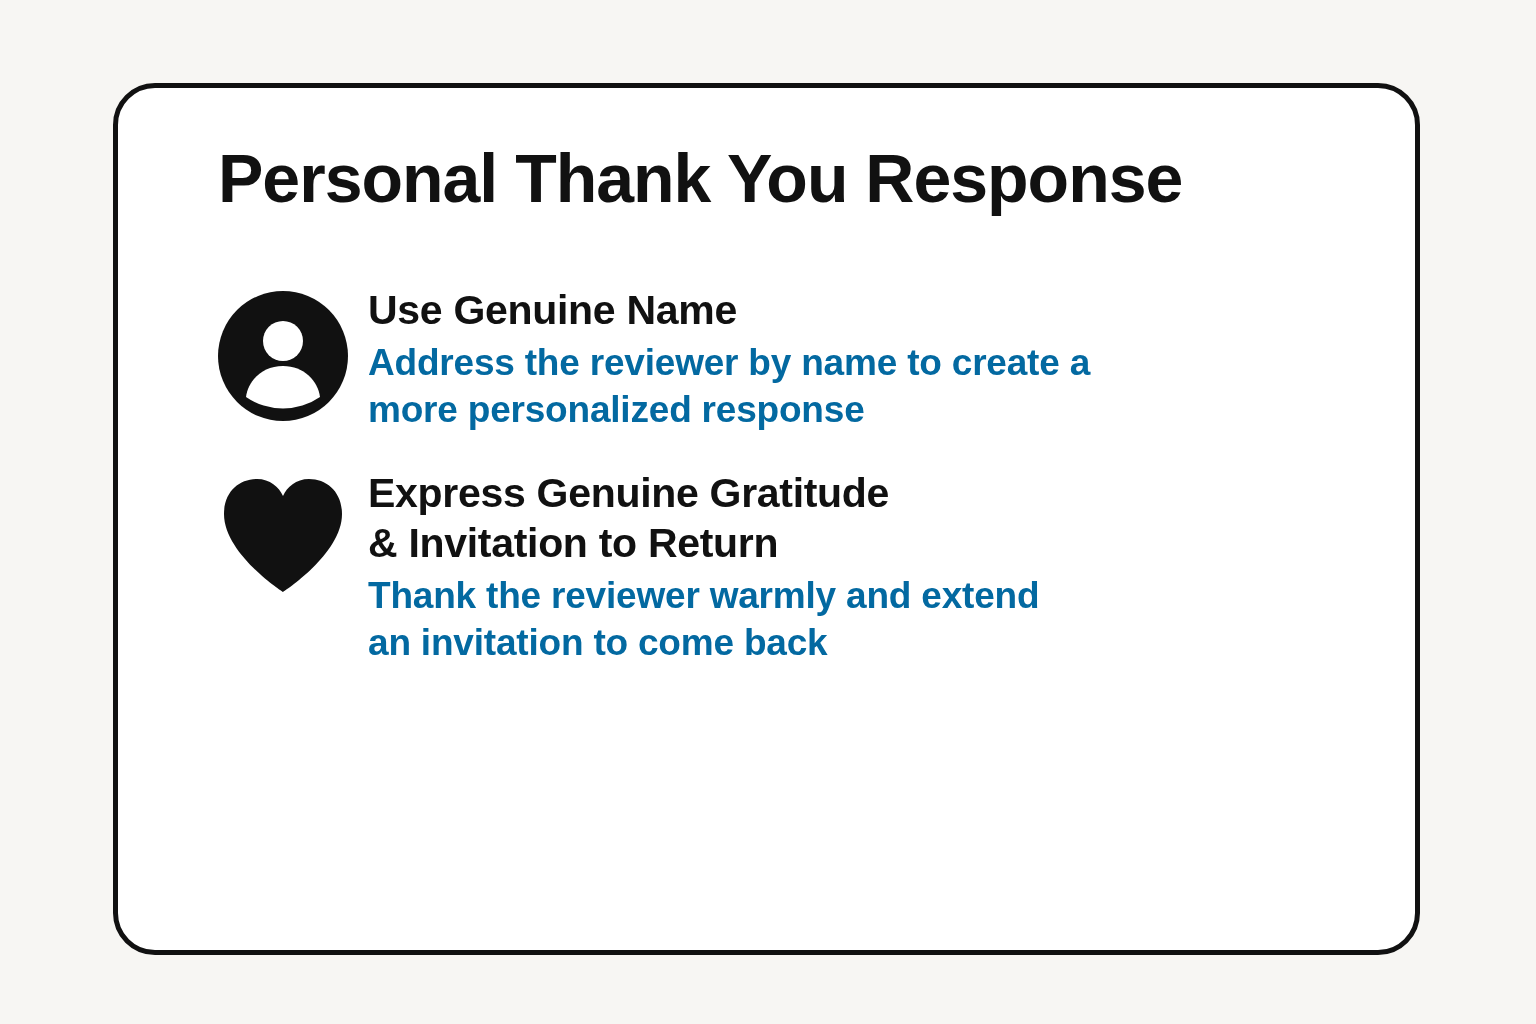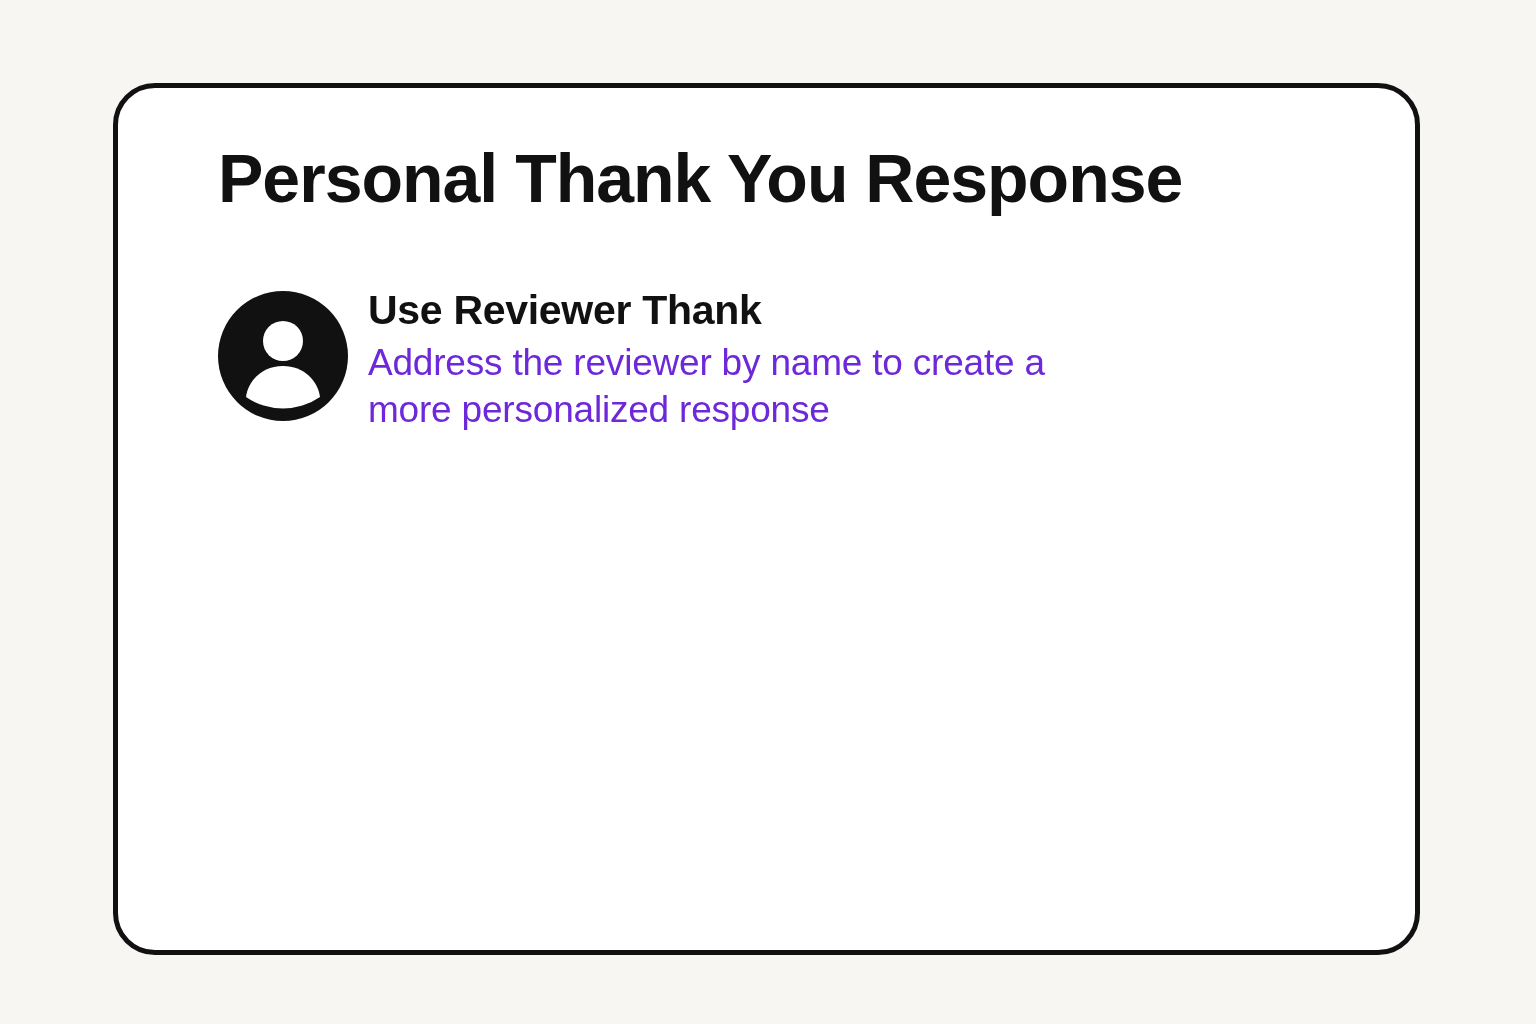--- a/index.html
+++ b/index.html
@@ -71,22 +71,22 @@
     font-size: 41px;
     font-weight: bold;
     color: #111111;
     line-height: 1.22;
     letter-spacing: -0.3px;
     margin-bottom: 4px;
     white-space: pre-line;
   }
   .item-desc {
     font-size: 37px;
-    font-weight: normal;
-    color: #6d28d9;
+    font-weight: bold;
+    color: #0369a1;
     line-height: 1.28;
     letter-spacing: -0.2px;
     white-space: pre-line;
   }
   .item-1 { margin-bottom: 34px; }
   .item-2 { margin-bottom: 36px; }
 </style>
 </head>
 <body>
 
@@ -99,23 +99,36 @@
 
       <div class="item item-1">
         <div class="icon-wrap">
           <svg width="130" height="130" viewBox="0 0 130 130" aria-hidden="true">
             <circle cx="65" cy="65" r="65" fill="#111111"></circle>
             <circle cx="65" cy="50" r="20" fill="#ffffff"></circle>
             <path d="M65 75 C44 75 30 90 28 106 A65 65 0 0 0 102 106 C100 90 86 75 65 75 Z" fill="#ffffff"></path>
           </svg>
         </div>
         <div class="item-text">
-          <div class="item-heading">Use Reviewer Thank</div>
+          <div class="item-heading">Use Genuine Name</div>
           <div class="item-desc">Address the reviewer by name to create a
 more personalized response</div>
         </div>
       </div>
 
 
+      <div class="item item-3">
+        <div class="icon-wrap">
+          <svg width="130" height="125" viewBox="0 0 130 125" aria-hidden="true">
+            <path d="M65 118 C65 118 6 80 6 40 C6 18 21 5 39 5 C52 5 61 13 65 22 C69 13 78 5 91 5 C109 5 124 18 124 40 C124 80 65 118 65 118 Z" fill="#111111"></path>
+          </svg>
+        </div>
+        <div class="item-text">
+          <div class="item-heading">Express Genuine Gratitude
+&amp; Invitation to Return</div>
+          <div class="item-desc">Thank the reviewer warmly and extend
+an invitation to come back</div>
+        </div>
+      </div>
 
     </div>
   </div>
 </div>
 
 </body></html>

